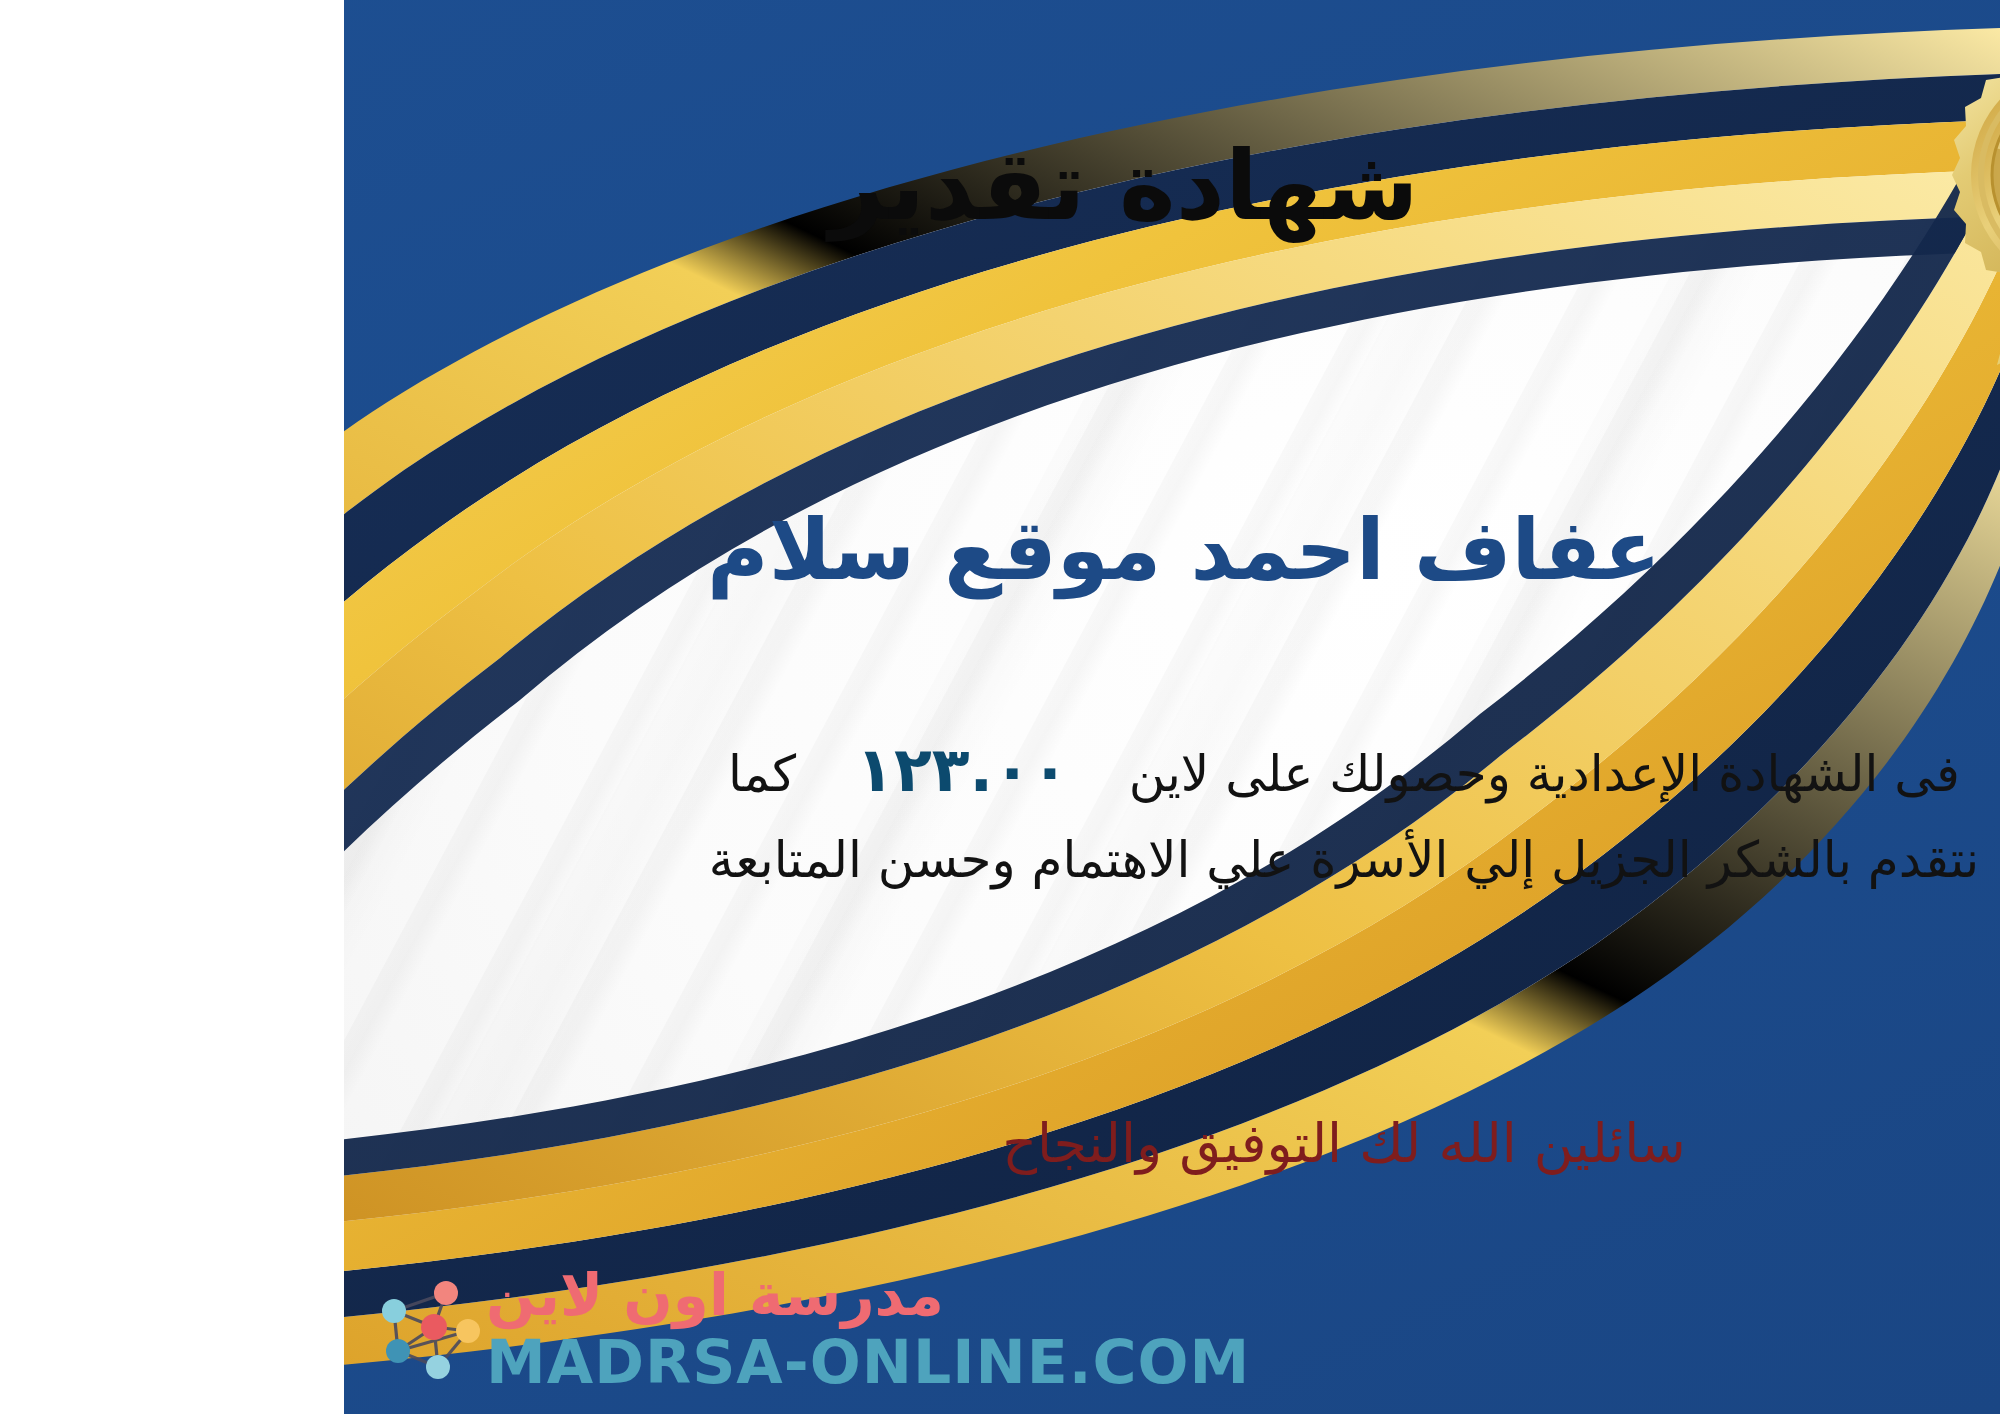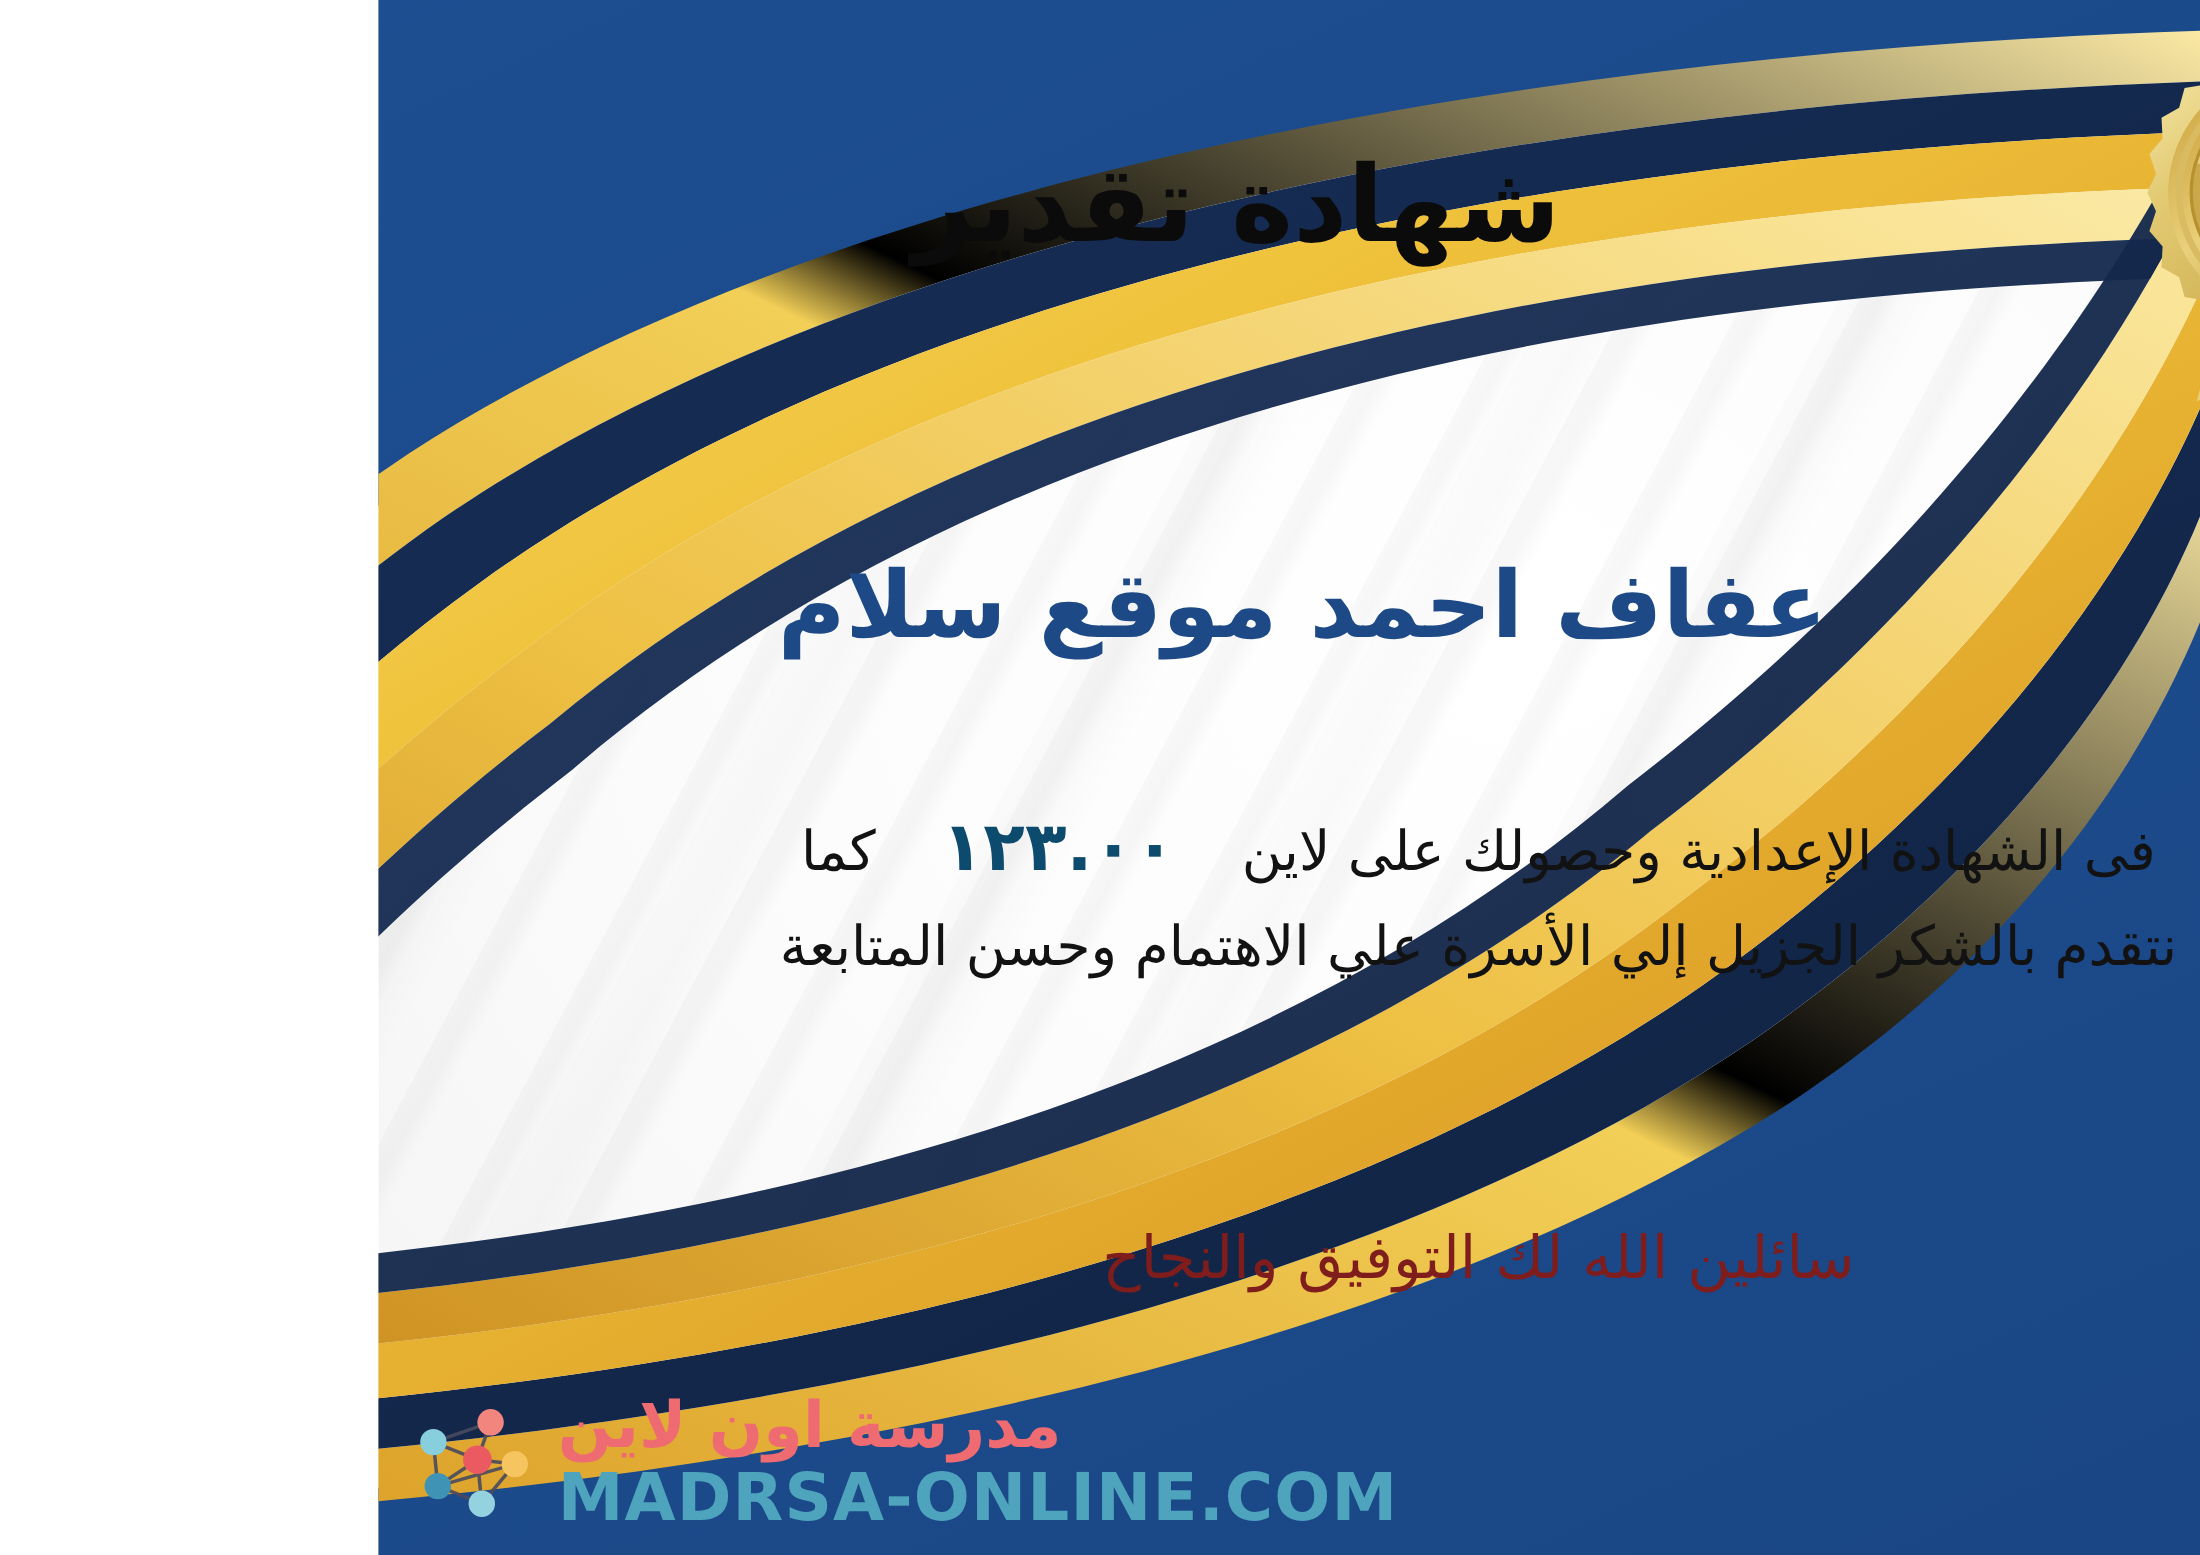--- a/index.html
+++ b/index.html
@@ -143,21 +143,21 @@
 
   
   .brand {
     position: absolute;
     left: 28px;
     bottom: 22px;
     z-index: 6;
     display: flex;
     flex-direction: row-reverse;
     align-items: center;
-    gap: 23px;
+    gap: 2px;
     direction: rtl;
   }
   .brand-text {
     display: flex;
     flex-direction: column;
     align-items: flex-end;
     line-height: 1;
   }
   .brand-ar {
     font-size: 58px;

